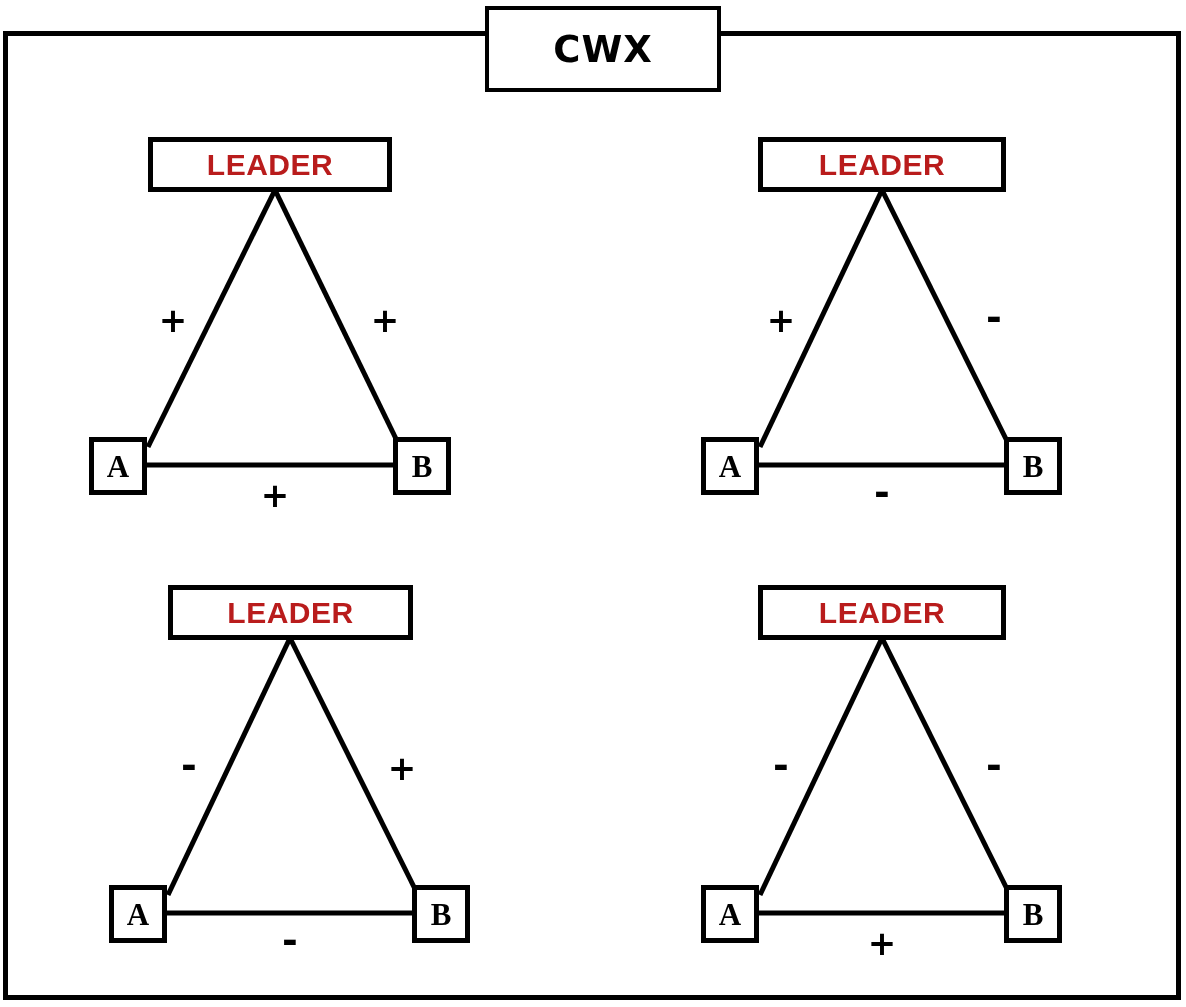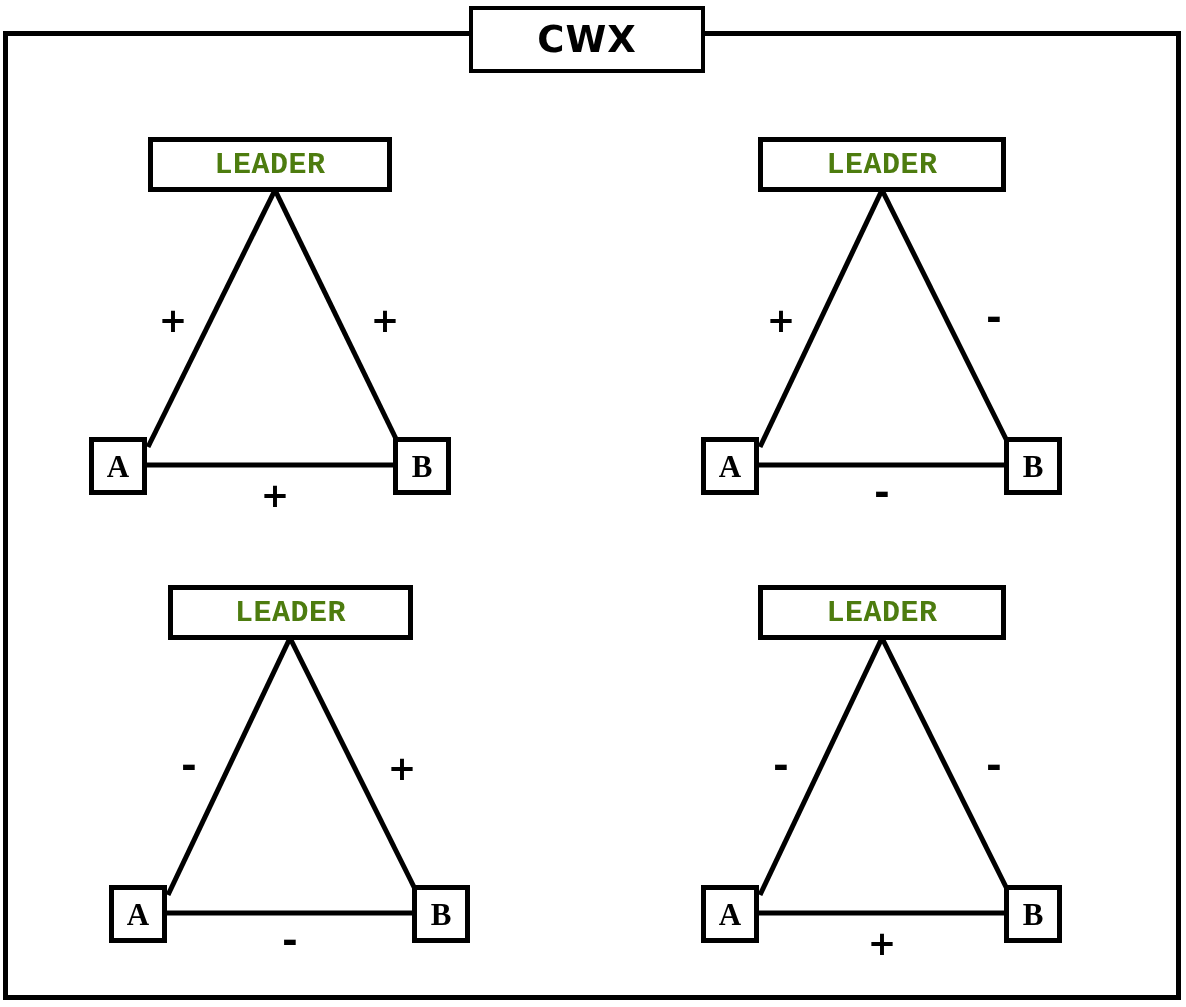--- a/index.html
+++ b/index.html
@@ -25,24 +25,24 @@
     width: 1178px;
     height: 969px;
     border: 5px solid #000000;
     box-sizing: border-box;
     background: transparent;
   }
 
   
   .title-box {
     position: absolute;
-    left: 469px;
+    left: 485px;
     top: 6px;
     width: 236px;
-    height: 67px;
+    height: 86px;
     border: 4px solid #000000;
     box-sizing: border-box;
     background: #ffffff;
     display: flex;
     align-items: center;
     justify-content: center;
     z-index: 5;
   }
   .title-text {
     font-family: "DejaVu Sans", "Liberation Sans", sans-serif;
@@ -72,25 +72,25 @@
     position: absolute;
     border: 5px solid #000000;
     box-sizing: border-box;
     background: #ffffff;
     display: flex;
     align-items: center;
     justify-content: center;
     z-index: 3;
   }
   .leader-label {
-    font-family: Liberation Mono, monospace;
+    font-family: Liberation Sans, sans-serif;
     font-weight: bold;
     font-size: 30px;
     letter-spacing: 0.5px;
-    color: #4d7c0f;
+    color: #b91c1c;
     line-height: 1;
   }
 
   .node-box {
     position: absolute;
     width: 58px;
     height: 58px;
     border: 5px solid #000000;
     box-sizing: border-box;
     background: #ffffff;

